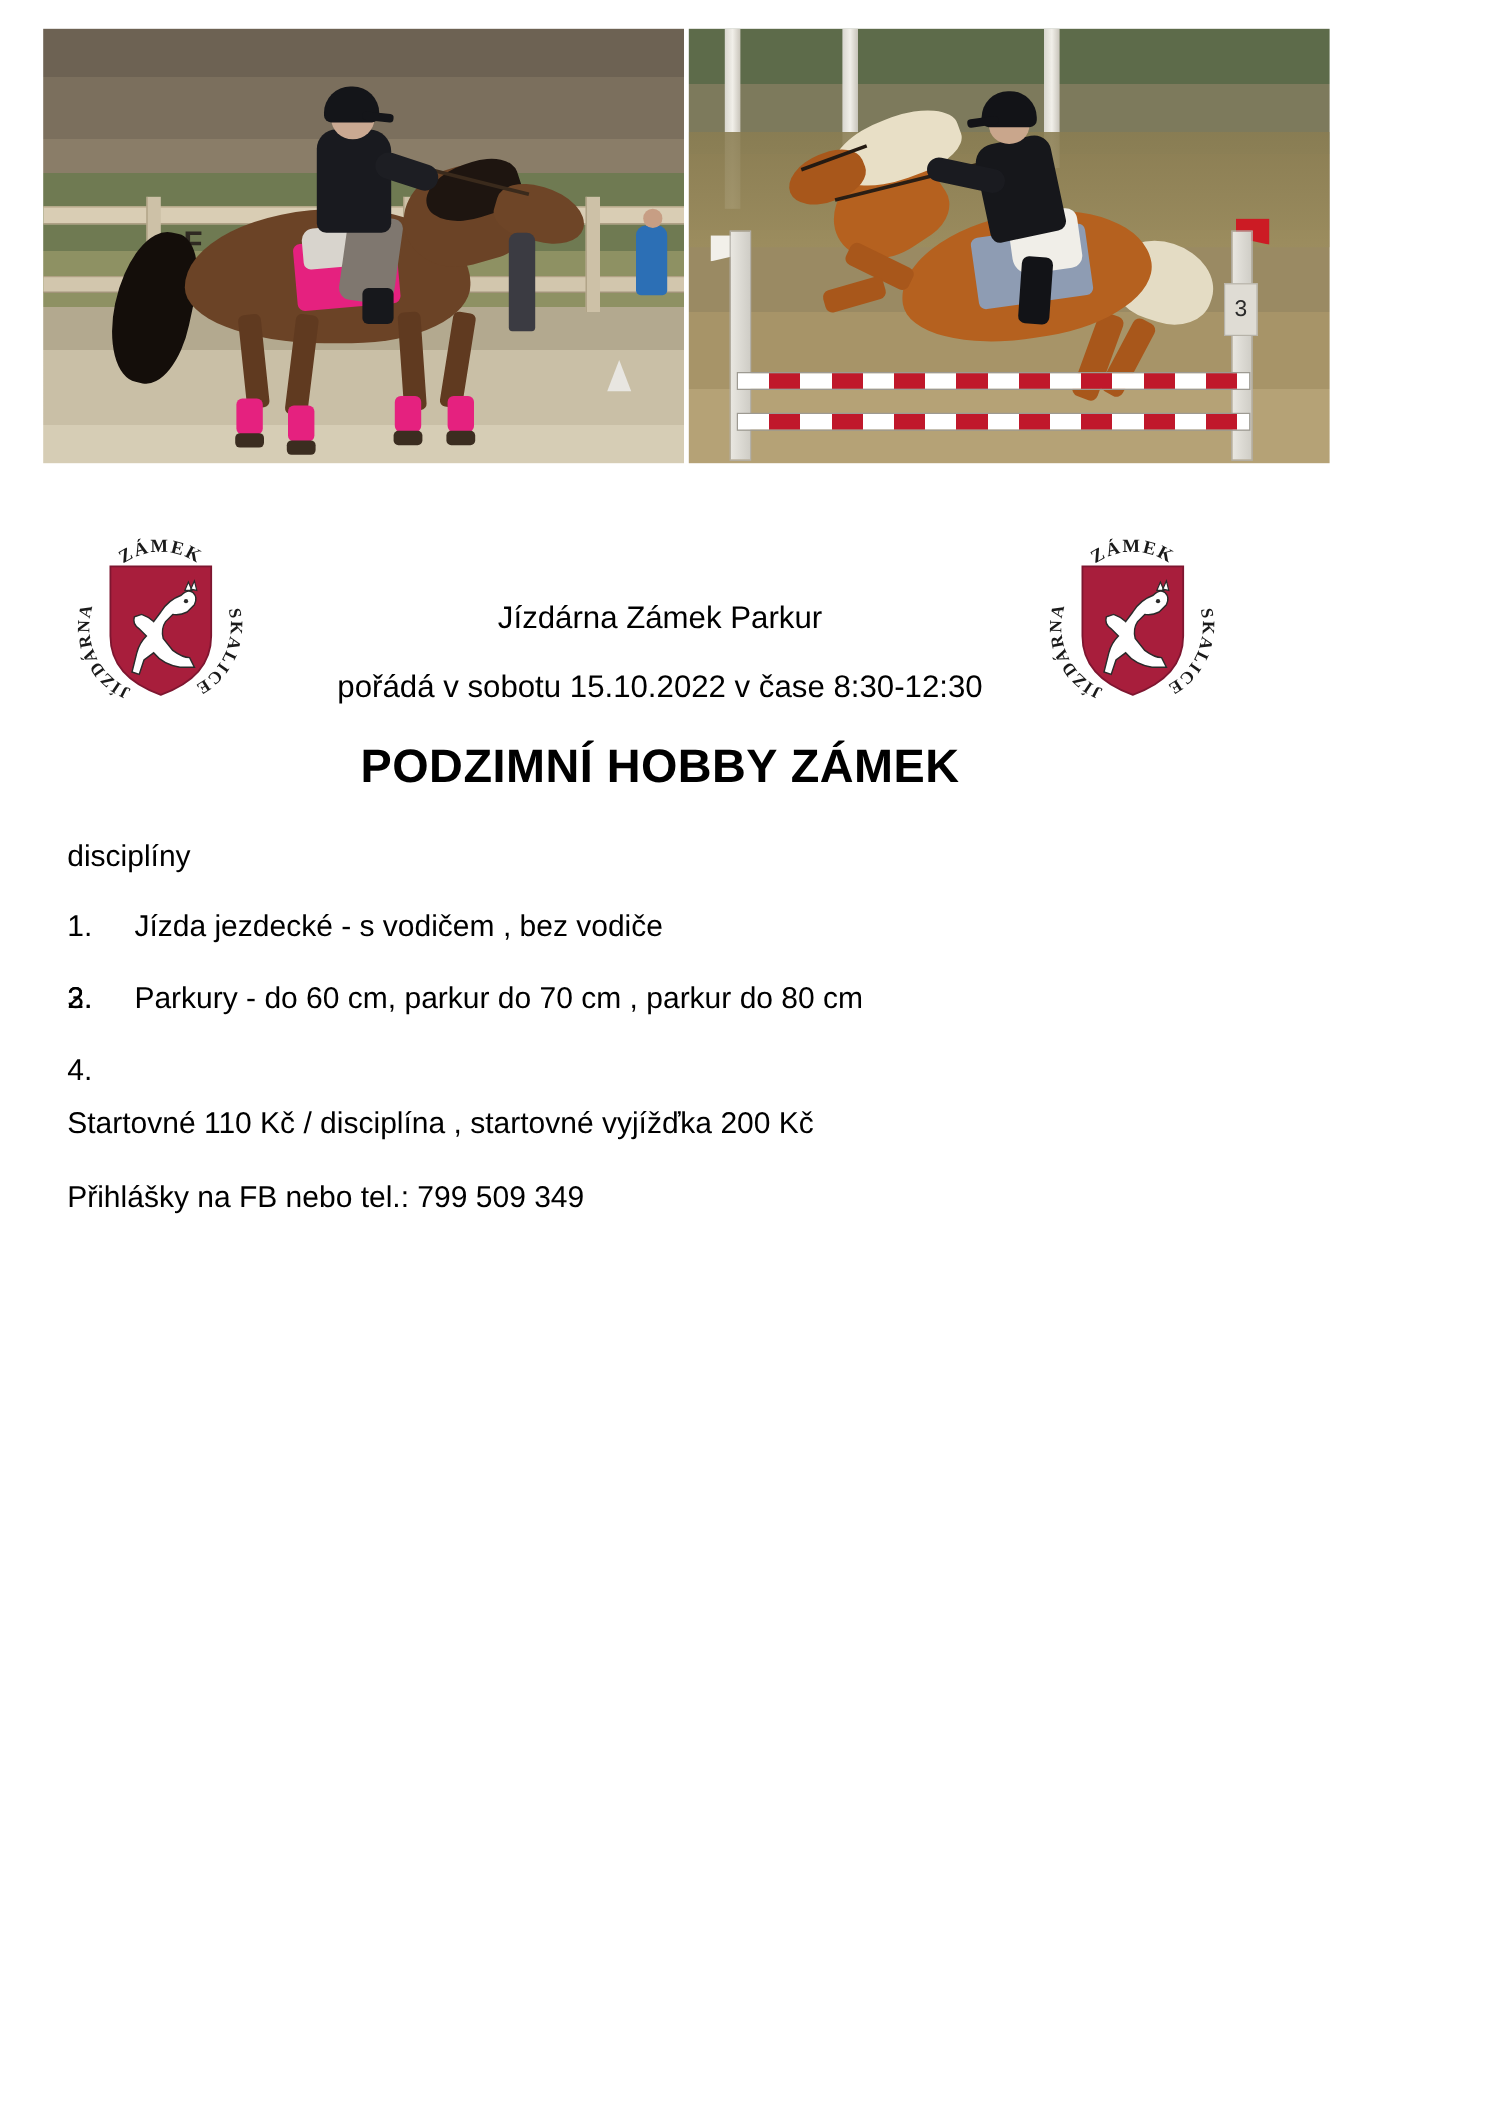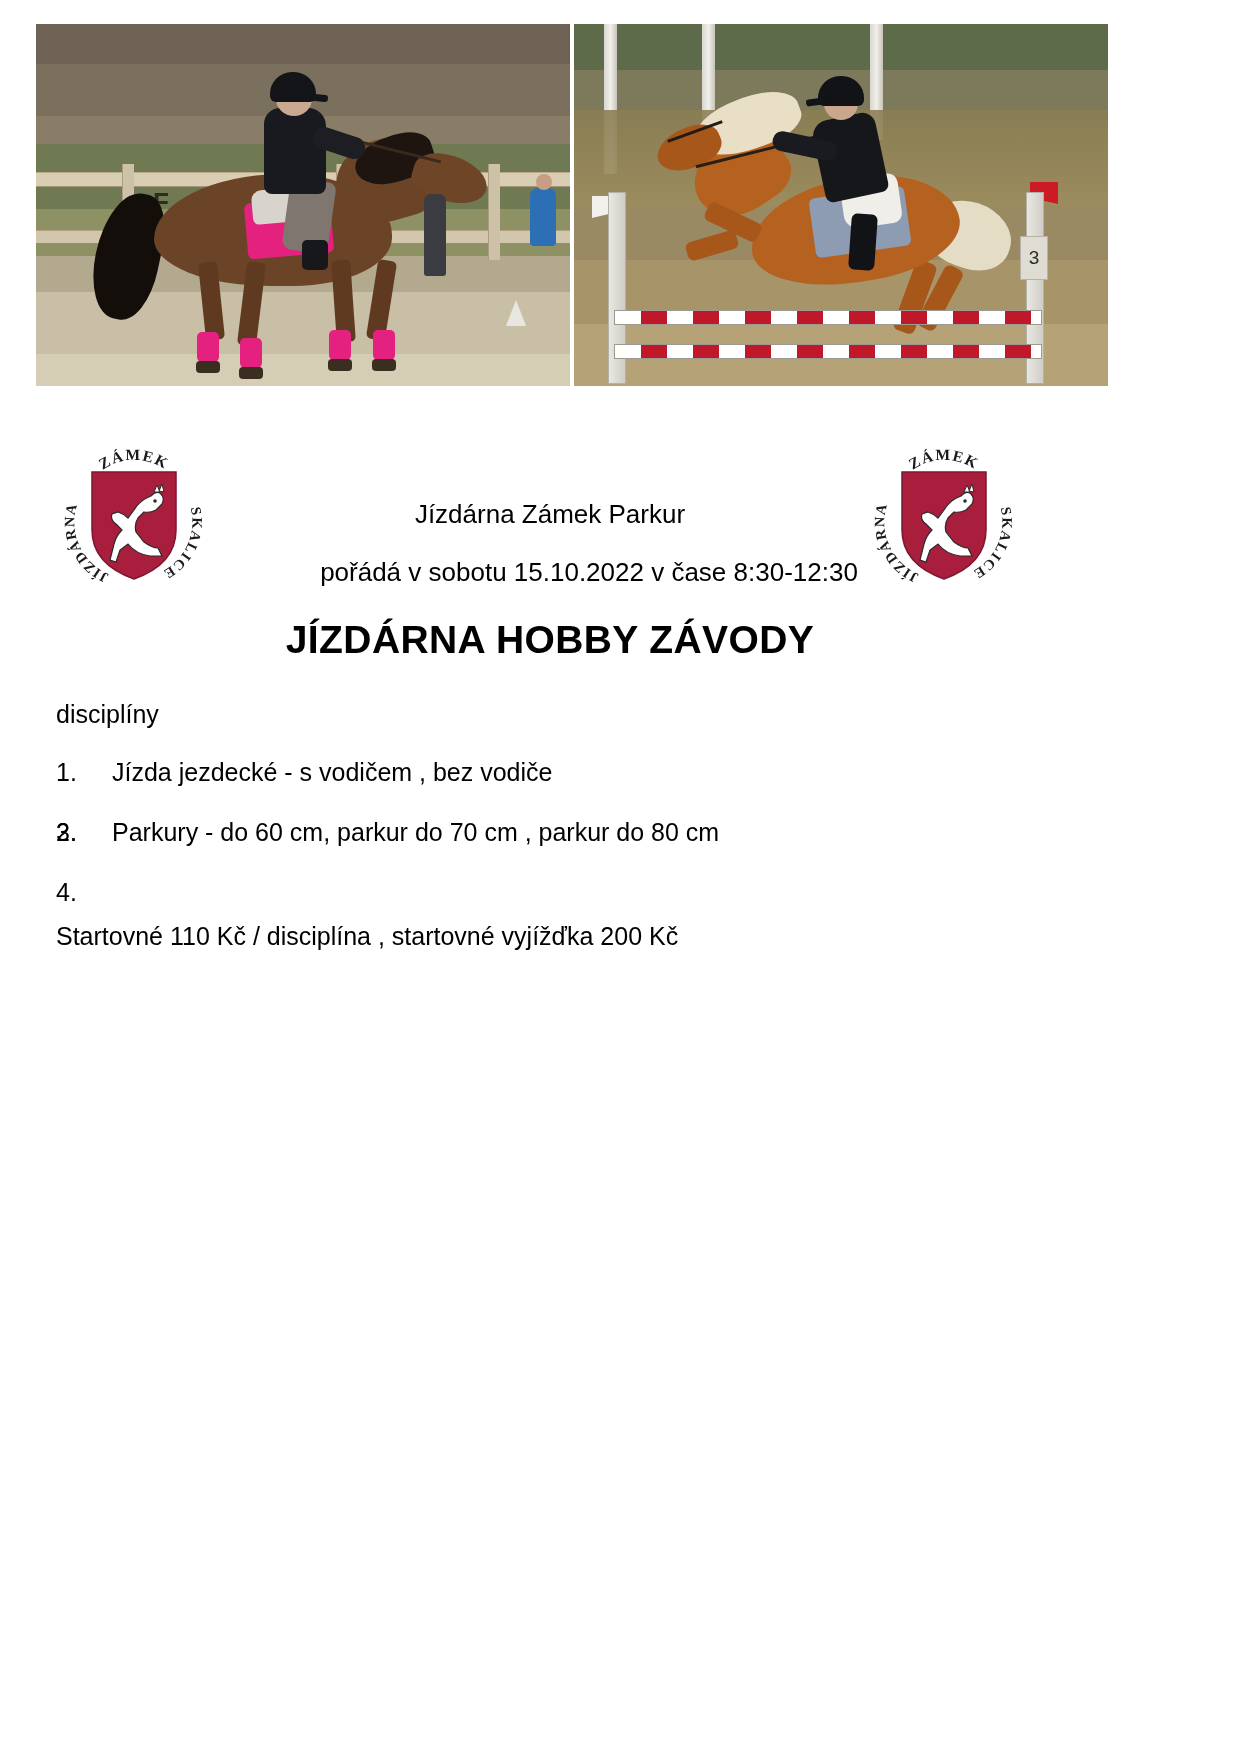--- a/index.html
+++ b/index.html
@@ -315,21 +315,21 @@
   .org-line, .date-line {
     position: absolute;
     left: 0;
     width: 1100px;
     text-align: center;
     font-size: 26px;
     line-height: 1.25;
     color: #000;
   }
   .org-line  { top: 498px; }
-  .date-line { top: 556px; margin-left: 39px; }
+  .date-line { top: 556px; }
 
   .main-title {
     position: absolute;
     left: 0;
     top: 618px;
     width: 1100px;
     text-align: center;
     font-size: 39px;
     font-weight: 700;
     letter-spacing: .4px;
@@ -508,21 +508,21 @@
       </text>
       <text font-family="'Liberation Serif', serif" font-size="14.5" font-weight="700" fill="#1a1a1a" letter-spacing="1.2">
         <textPath href="#arcLeftR" startOffset="50%" text-anchor="middle">JÍZDÁRNA</textPath>
       </text>
     </g>
   </svg>
 </div>
 
 <div class="org-line">Jízdárna Zámek Parkur</div>
 <div class="date-line">pořádá  v sobotu 15.10.2022 v čase 8:30-12:30</div>
-<div class="main-title">JÍZDÁRNA HOBBY ZÁVODY</div>
+<div class="main-title">PODZIMNÍ HOBBY ZÁMEK</div>
 
 <div class="body-block">
 
   <p class="lead">disciplíny</p>
 
   <ol class="disciplines">
     <li>
       <span class="num">1.</span>
       <span>Jízda jezdecké  -  s vodičem , bez vodiče</span>
     </li>
@@ -534,14 +534,15 @@
       <span>Parkury  -   do 60 cm, parkur do 70 cm , parkur do 80 cm</span>
     </li>
     <li>
       <span class="num">4.</span>
     </li>
   </ol>
 
   <div class="spacer"></div>
 
   <p class="para">Startovné 110 Kč / disciplína , startovné vyjížďka 200 Kč</p>
+  <p class="para">Přihlášky  na FB  nebo tel.: 799 509 349</p>
 
 </div>
 
 </body></html>

